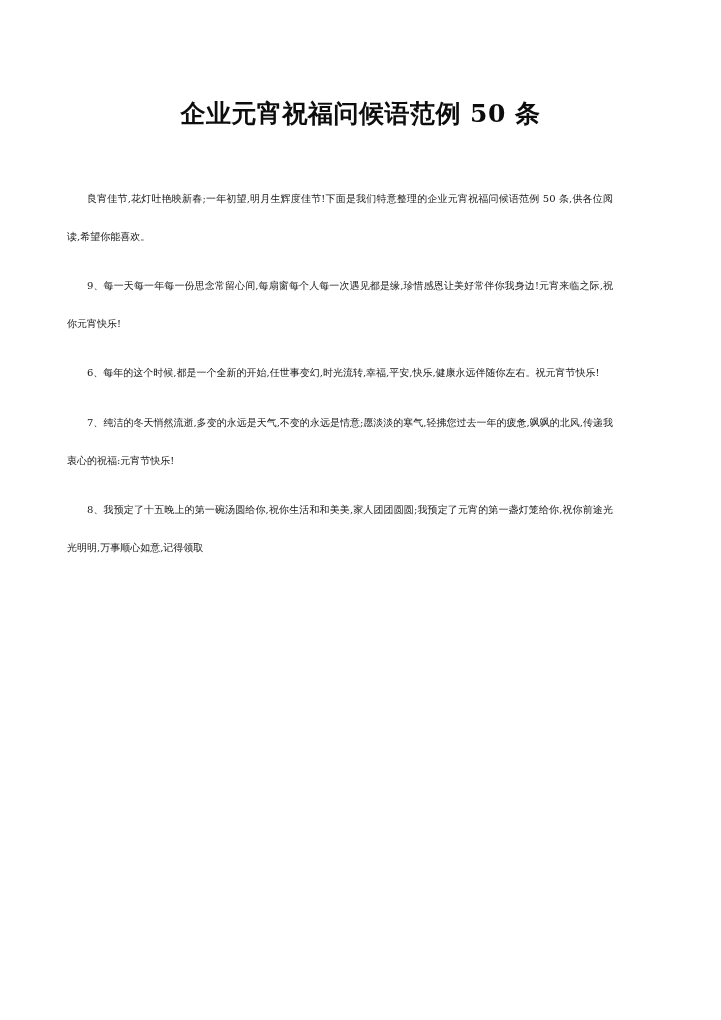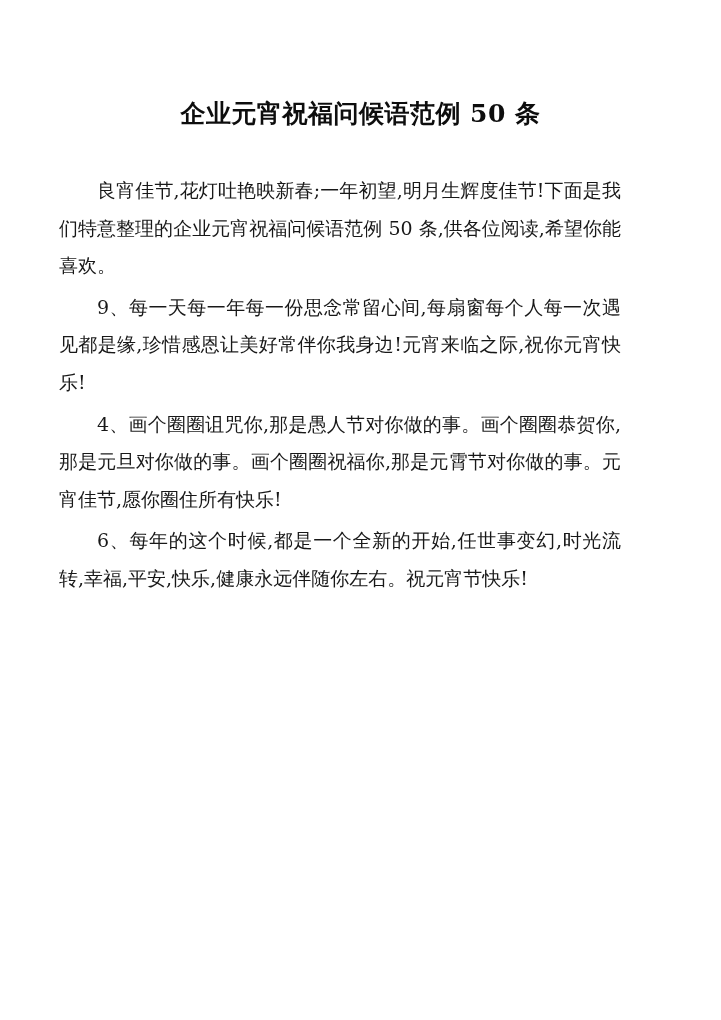--- a/index.html
+++ b/index.html
@@ -38,42 +38,43 @@
   }
 
   .body-block {
     position: absolute;
     left: 55px;
     top: 168px;
     width: 570px;
   }
 
   .para {
-    font-size: 19px;
+    font-size: 10px;
     line-height: 37.6px;
     text-align: justify;
     text-justify: inter-character;
     text-indent: 2em;
-    margin: 4px;
+    margin: 12px;
     color: #181818;
     word-break: break-all;
     font-family: "DejaVu Serif", "Liberation Serif", serif;
   }
 
   .para.lead {
     text-indent: 2em;
   }
 </style>
 </head>
 <body>
 
 <div class="page">
 
   <h1 class="doc-title">企业元宵祝福问候语范例 50 条</h1>
 
   <div class="body-block">
     <p class="para lead">良宵佳节,花灯吐艳映新春;一年初望,明月生辉度佳节!下面是我们特意整理的企业元宵祝福问候语范例 50 条,供各位阅读,希望你能喜欢。</p>
     <p class="para">9、每一天每一年每一份思念常留心间,每扇窗每个人每一次遇见都是缘,珍惜感恩让美好常伴你我身边!元宵来临之际,祝你元宵快乐!</p>
-    <p class="para">4、画个圈圈诅咒你,那是愚人节对你做的事。画个圈圈恭贺你,那是元旦对你做的事。画个圈圈祝福你,那是元霄节对你做的事。元宵佳节,愿你圈住所有快乐!</p>
     <p class="para">6、每年的这个时候,都是一个全新的开始,任世事变幻,时光流转,幸福,平安,快乐,健康永远伴随你左右。祝元宵节快乐!</p>
+    <p class="para">7、纯洁的冬天悄然流逝,多变的永远是天气,不变的永远是情意;愿淡淡的寒气,轻拂您过去一年的疲惫,飒飒的北风,传递我衷心的祝福:元宵节快乐!</p>
+    <p class="para">8、我预定了十五晚上的第一碗汤圆给你,祝你生活和和美美,家人团团圆圆;我预定了元宵的第一盏灯笼给你,祝你前途光光明明,万事顺心如意,记得领取</p>
   </div>
 
 </div>
 
 </body></html>

